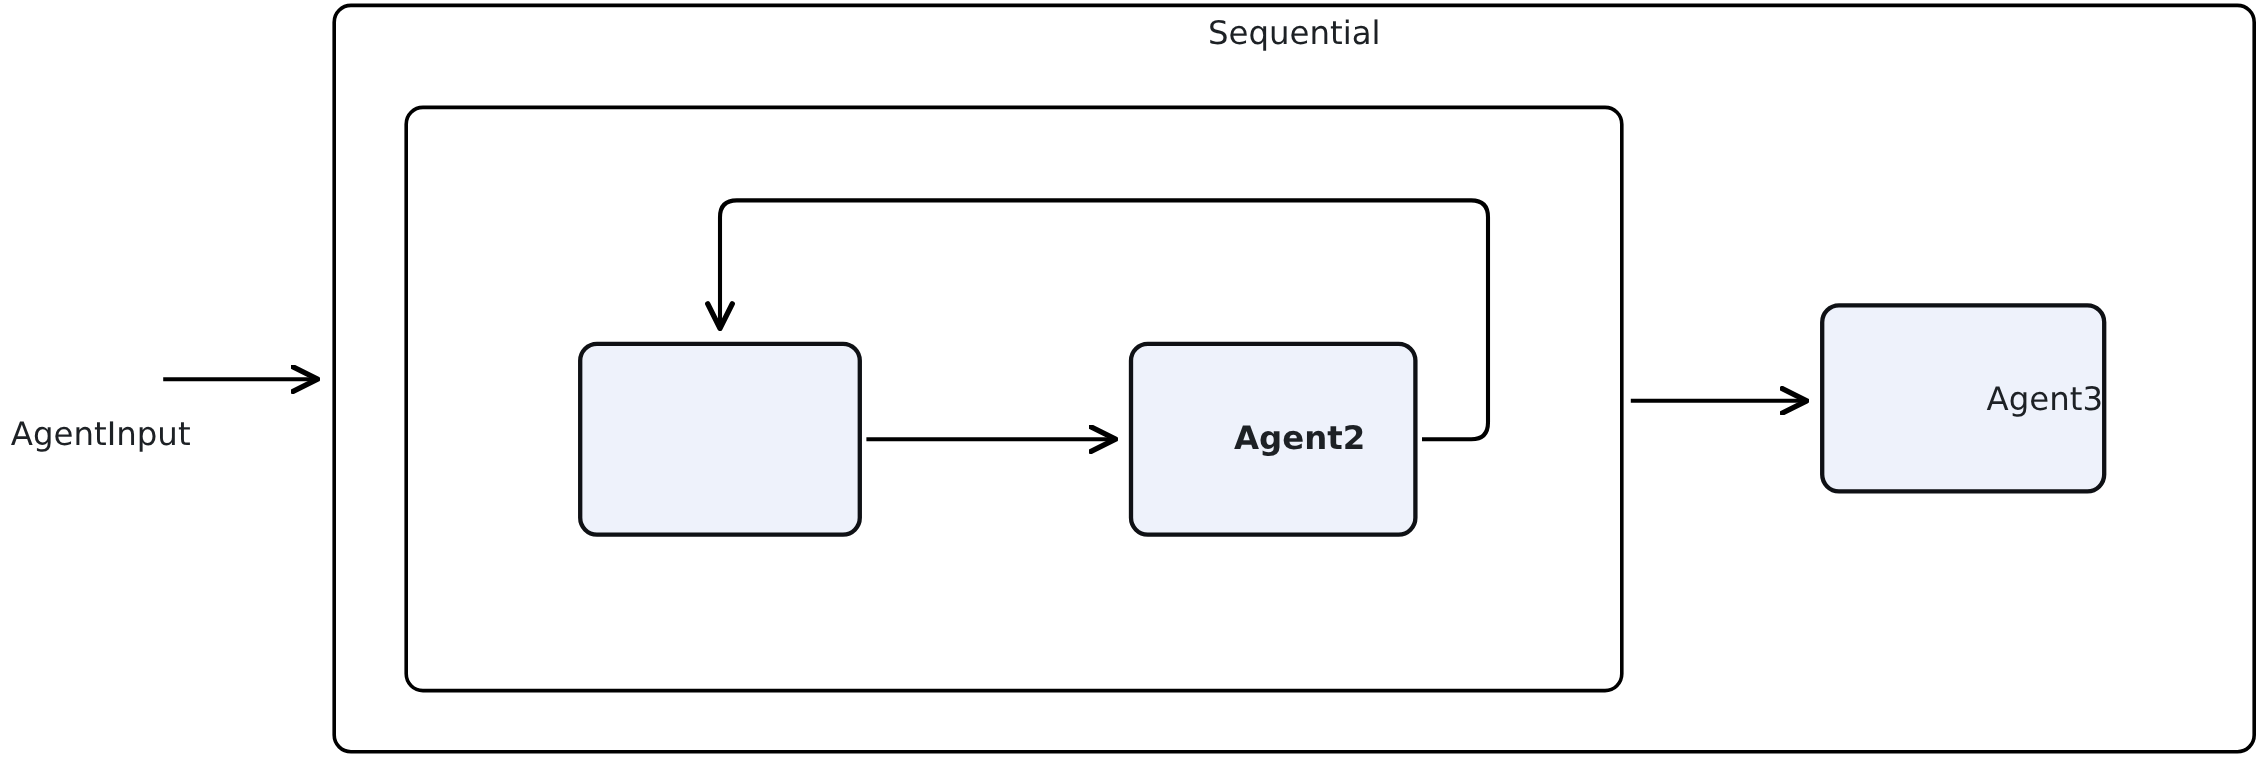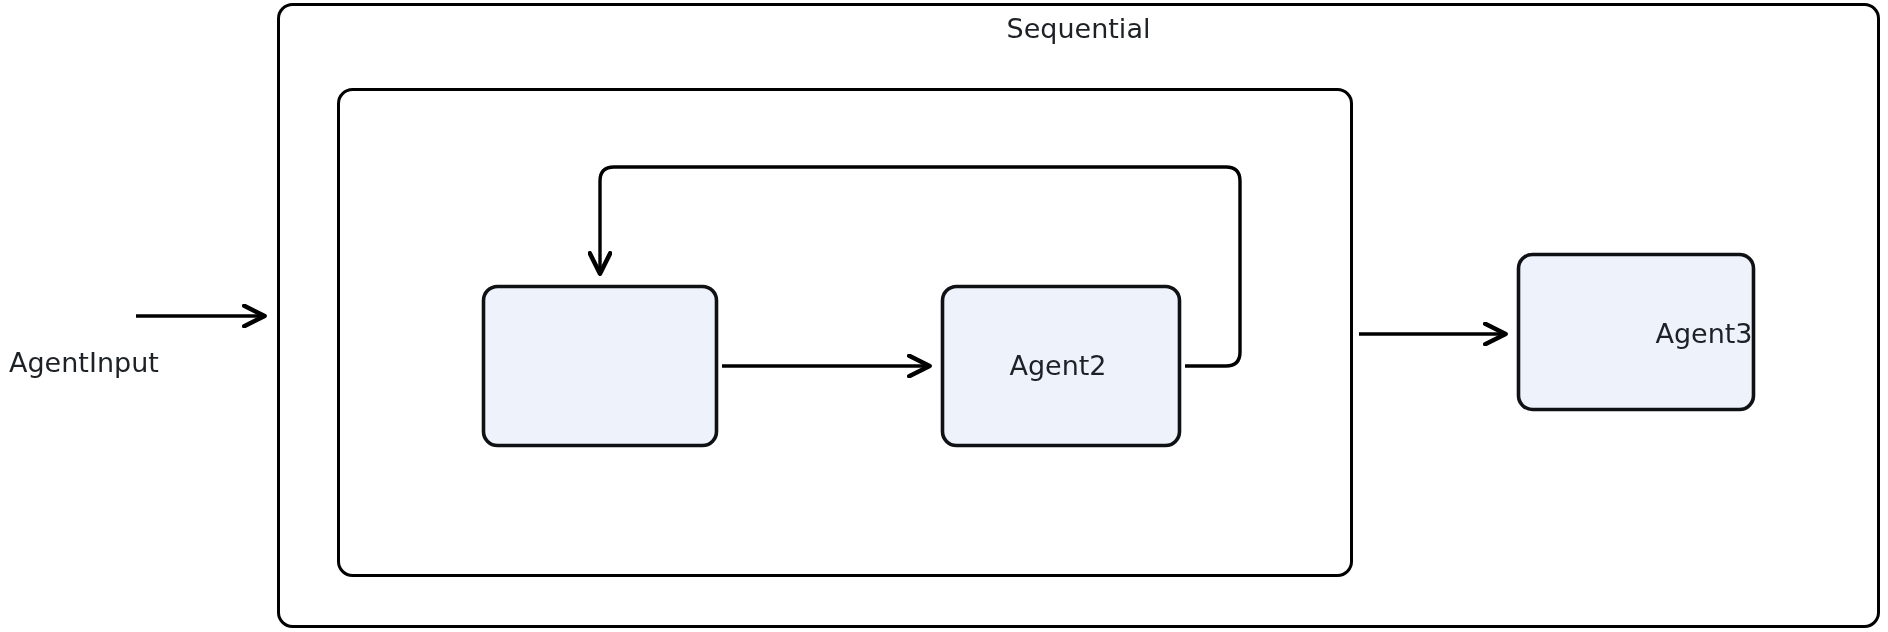--- a/index.html
+++ b/index.html
@@ -47,21 +47,21 @@
     line-height: 1;
   }
   .edge-label {
     font-size: 27px;
     line-height: 1;
   }
   
   #title-sequential { left: 277px;  top: 15px;  width: 1603px; }
   #title-loop       { left: 337px;  top: 105px; width: 1015px; }
   #label-agent1     { left: 482px;  top: 352px; width: 236px;  }
-  #label-agent2     { left: 938px;  top: 352px; width: 240px;  }
+  #label-agent2     { left: 963px;  top: 352px; width: 240px; font-weight: bold;  }
   #label-agent3     { left: 1517px; top: 320px; width: 282px; margin-left: 46px;  }
   #label-agentinput { left: 9px;    top: 303px; margin-top: 46px; }
 </style>
 </head>
 <body>
 
 <div id="diagram-root">
 
   <svg id="diagram-svg" viewBox="0 0 1888 632" xmlns="http://www.w3.org/2000/svg">
     <defs>

